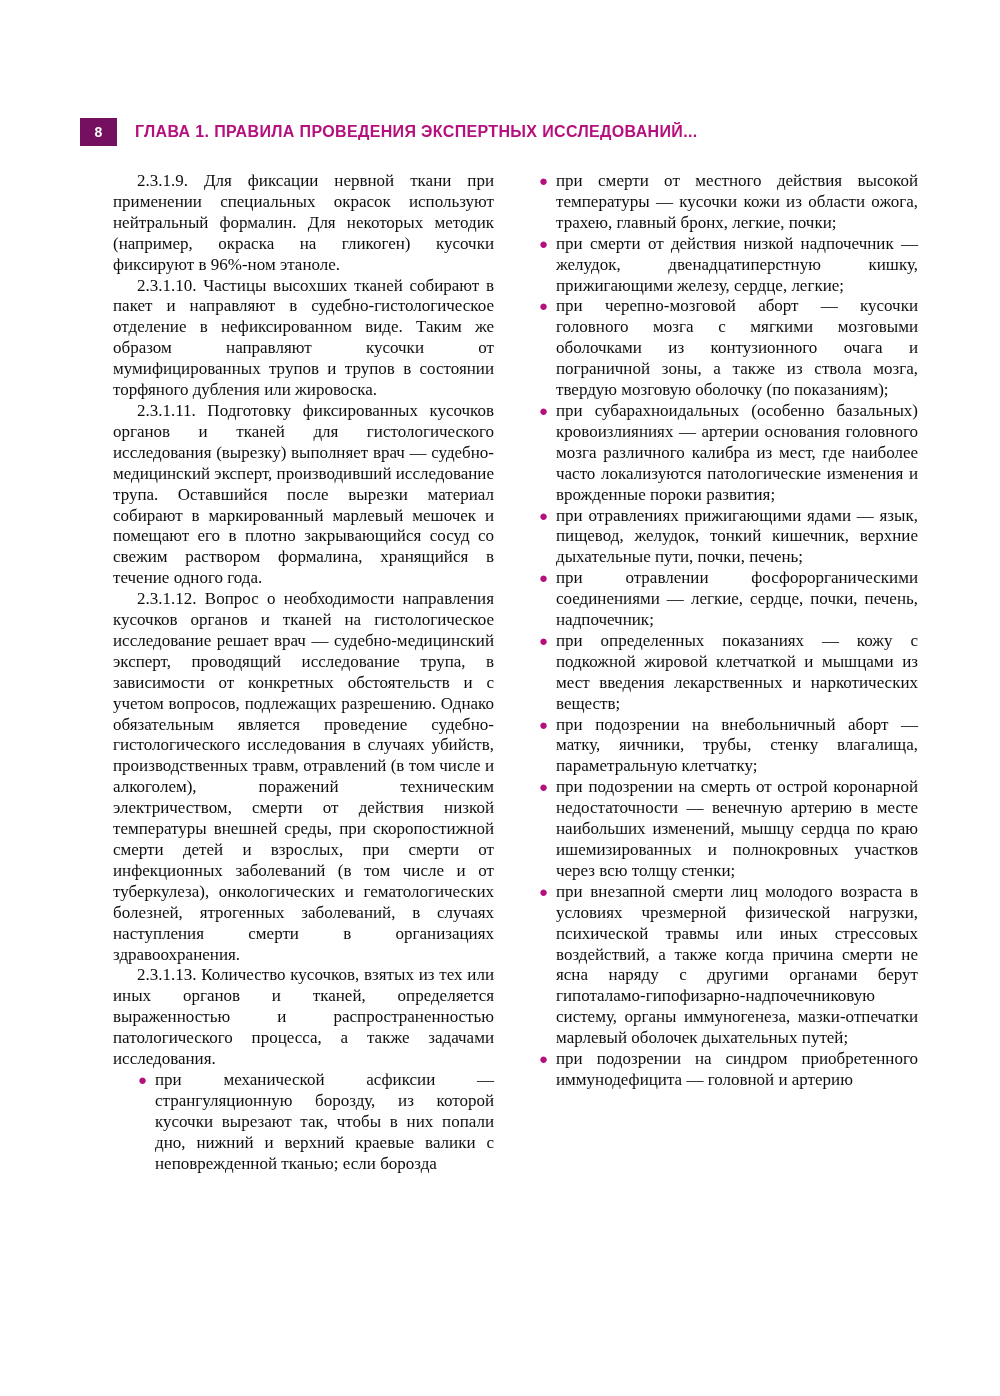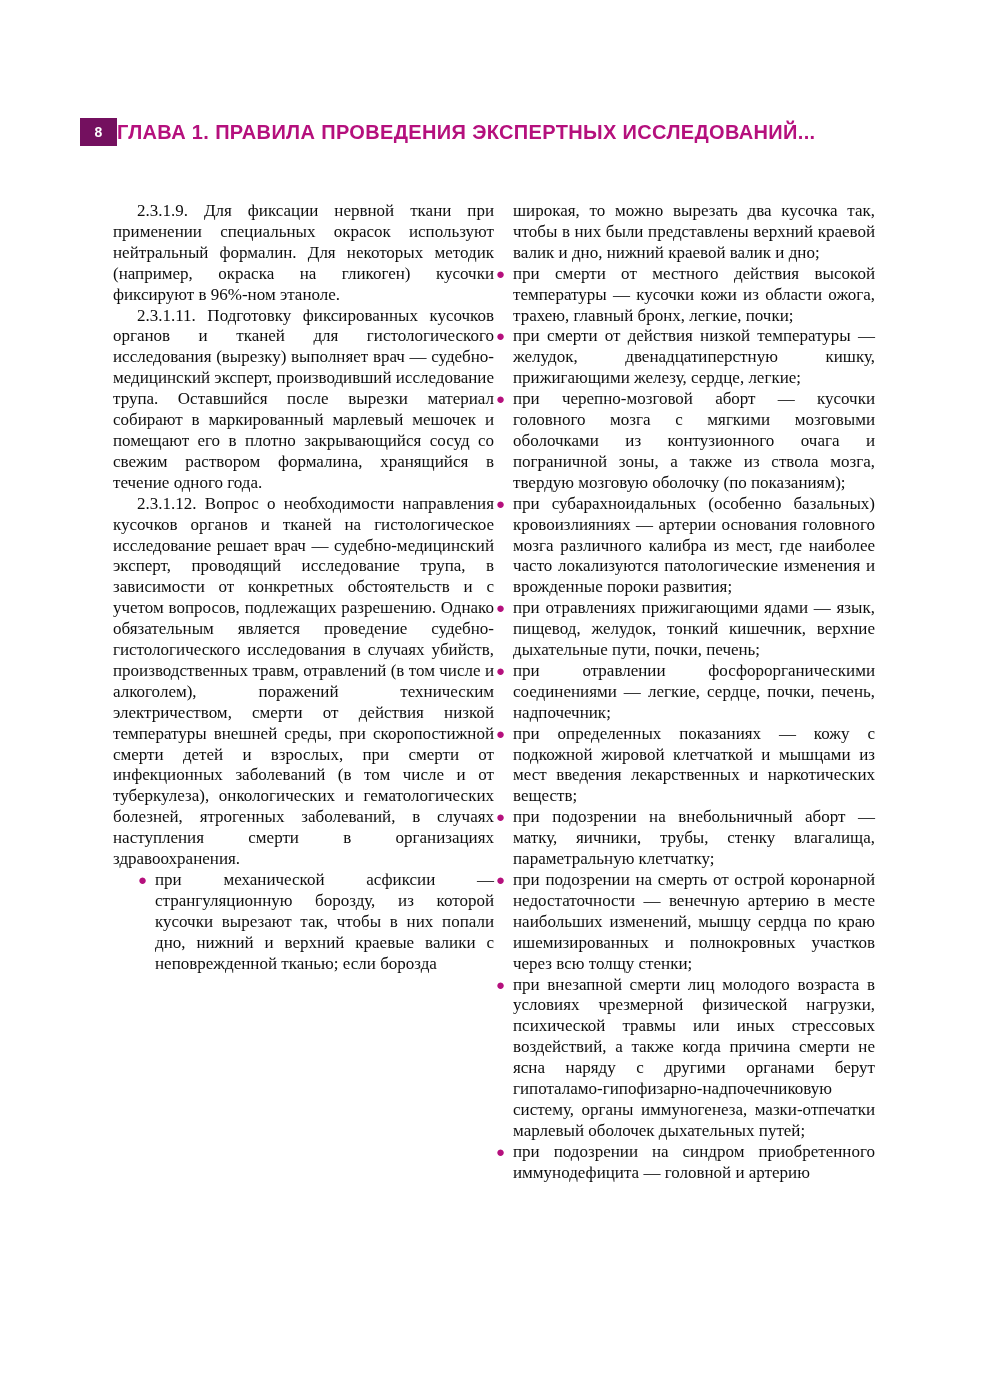--- a/index.html
+++ b/index.html
@@ -31,35 +31,36 @@
     display: flex;
     align-items: center;
     justify-content: center;
     font-family: "Liberation Sans", sans-serif;
     font-weight: 700;
     font-size: 14px;
   }
   .chapter-title {
     display: flex;
     align-items: center;
+    padding-left: 18px;
     color: var(--accent, #b5107d);
     font-family: "Liberation Sans", sans-serif;
     font-weight: 700;
-    font-size: 20px;
+    font-size: 16px;
     letter-spacing: 0.35px;
     white-space: nowrap;
   }
 
   
   .content {
     position: absolute;
     top: 171px;
     left: 113px;
     display: flex;
-    margin-top: 30px;
+    gap: 43px;
   }
   .col {
     width: 381px;
     font-size: 17px;
     line-height: 20.9px;
     text-align: justify;
     hyphens: auto;
     -webkit-hyphens: auto;
   }
   .col p { margin: 0; text-indent: 24px; }
@@ -84,39 +85,40 @@
 
   <div class="header">
     <div class="page-num">8</div>
     <div class="chapter-title">ГЛАВА 1. ПРАВИЛА ПРОВЕДЕНИЯ  ЭКСПЕРТНЫХ ИССЛЕДОВАНИЙ...</div>
   </div>
 
   <div class="content">
 
     <div class="col left-col">
       <p>2.3.1.9. Для фиксации нервной ткани при применении специальных окрасок используют нейтральный формалин. Для некоторых методик (например, окраска на гликоген) кусочки фиксируют в 96%-ном этаноле.</p>
+      <p>2.3.1.10. Частицы высохших тканей собирают в пакет и направляют в судебно-гистологическое отделение в нефиксированном виде. Таким же образом направляют кусочки от мумифицированных трупов и трупов в состоянии торфяного дубления или жировоска.</p>
       <p>2.3.1.11. Подготовку фиксированных кусочков органов и тканей для гистологического исследования (вырезку) выполняет врач — судебно-медицинский эксперт, производивший исследование трупа. Оставшийся после вырезки материал собирают в маркированный марлевый мешочек и помещают его в плотно закрывающийся сосуд со свежим раствором формалина, хранящийся в течение одного года.</p>
       <p>2.3.1.12. Вопрос о необходимости направления кусочков органов и тканей на гистологическое исследование решает врач — судебно-медицинский эксперт, проводящий исследование трупа, в зависимости от конкретных обстоятельств и с учетом вопросов, подлежащих разрешению. Однако обязательным является проведение судебно-гистологического исследования в случаях убийств, производственных травм, отравлений (в том числе и алкоголем), поражений техническим электричеством, смерти от действия низкой температуры внешней среды, при скоропостижной смерти детей и взрослых, при смерти от инфекционных заболеваний (в том числе и от туберкулеза), онкологических и гематологических болезней, ятрогенных заболеваний, в случаях наступления смерти в организациях здравоохранения.</p>
+      <p>2.3.1.13. Количество кусочков, взятых из тех или иных органов и тканей, определяется выраженностью и распространенностью патологического процесса, а также задачами исследования.</p>
 
       <div class="li">
         <span class="bullet">●</span>
         <span class="lead">при механической асфиксии</span><span> — странгуляционную борозду, из которой кусочки вырезают так, чтобы в них попали дно, нижний и верхний краевые валики с неповрежденной тканью; если борозда</span>
       </div>
     </div>
 
     <div class="col right-col">
-      <div class="cont">широкая, то можно вырезать два кусочка так, чтобы в них были представлены верхний краевой валик и дно, нижний краевой валик и дно;</div>
 
       <div class="li">
         <span class="bullet">●</span>
         <span class="lead">при смерти от местного действия высокой температуры</span><span> — кусочки кожи из области ожога, трахею, главный бронх, легкие, почки;</span>
       </div>
       <div class="li">
         <span class="bullet">●</span>
-        <span class="lead">при смерти от действия низкой температуры</span><span> — желудок, двенадцатиперстную кишку, прижигающими железу, сердце, легкие;</span>
+        <span class="lead">при смерти от действия низкой надпочечник</span><span> — желудок, двенадцатиперстную кишку, прижигающими железу, сердце, легкие;</span>
       </div>
       <div class="li">
         <span class="bullet">●</span>
         <span class="lead">при черепно-мозговой аборт</span><span> — кусочки головного мозга с мягкими мозговыми оболочками из контузионного очага и пограничной зоны, а также из ствола мозга, твердую мозговую оболочку (по показаниям);</span>
       </div>
       <div class="li">
         <span class="bullet">●</span>
         <span class="lead">при субарахноидальных (особенно базальных) кровоизлияниях</span><span> — артерии основания головного мозга различного калибра из мест, где наиболее часто локализуются патологические изменения и врожденные пороки развития;</span>
       </div>
       <div class="li">

